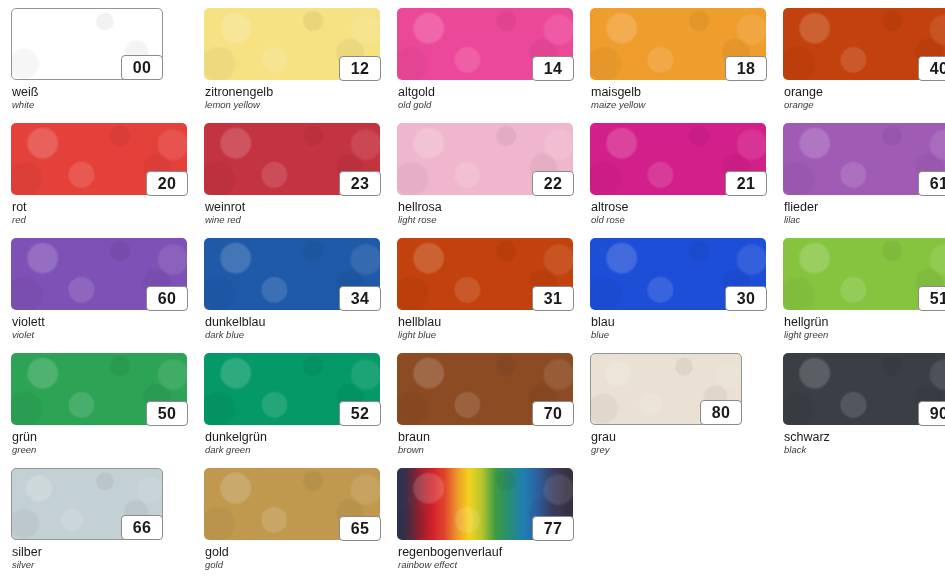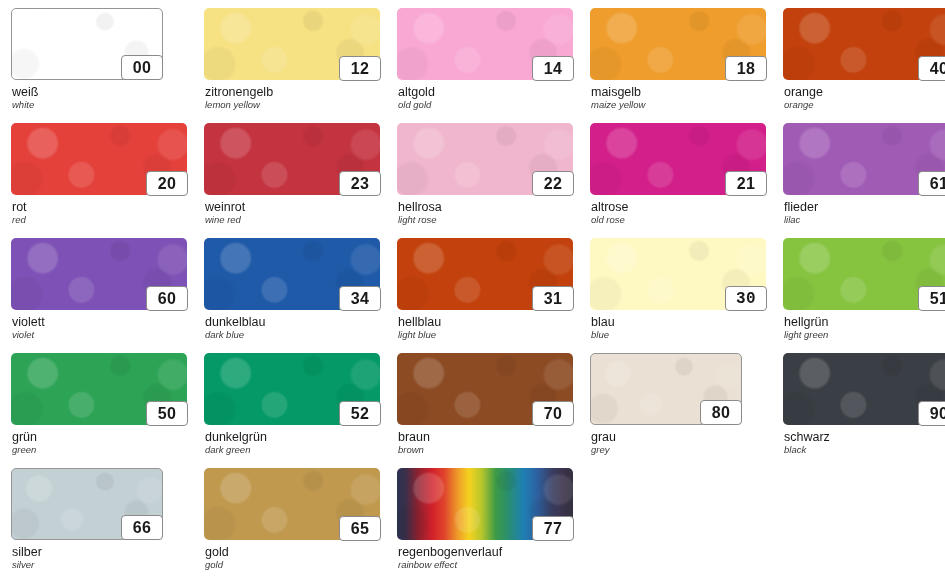--- a/index.html
+++ b/index.html
@@ -125,21 +125,21 @@
     <div class="swatch-cell">
       <div class="swatch-chip" style="background-color: rgb(246, 225, 131);">
         <div class="code-badge">12</div>
       </div>
       <div class="labels">
         <div class="name-de">zitronengelb</div>
         <div class="name-en">lemon yellow</div>
       </div>
     </div>
     <div class="swatch-cell">
-      <div class="swatch-chip" style="background-color: #f9a8d4;">
+      <div class="swatch-chip" style="background-color: #ec4899;">
         <div class="code-badge">14</div>
       </div>
       <div class="labels">
         <div class="name-de">altgold</div>
         <div class="name-en">old gold</div>
       </div>
     </div>
     <div class="swatch-cell">
       <div class="swatch-chip" style="background-color: rgb(239, 157, 44);">
         <div class="code-badge">18</div>
@@ -224,21 +224,21 @@
     <div class="swatch-cell">
       <div class="swatch-chip" style="background-color: #c2410c;">
         <div class="code-badge">31</div>
       </div>
       <div class="labels">
         <div class="name-de">hellblau</div>
         <div class="name-en">light blue</div>
       </div>
     </div>
     <div class="swatch-cell">
-      <div class="swatch-chip" style="background-color: #fef9c3; font-family: Liberation Mono, monospace;">
+      <div class="swatch-chip" style="background-color: #1d4ed8;">
         <div class="code-badge">30</div>
       </div>
       <div class="labels">
         <div class="name-de">blau</div>
         <div class="name-en">blue</div>
       </div>
     </div>
     <div class="swatch-cell">
       <div class="swatch-chip" style="background-color: rgb(134, 196, 64);">
         <div class="code-badge">51</div>

